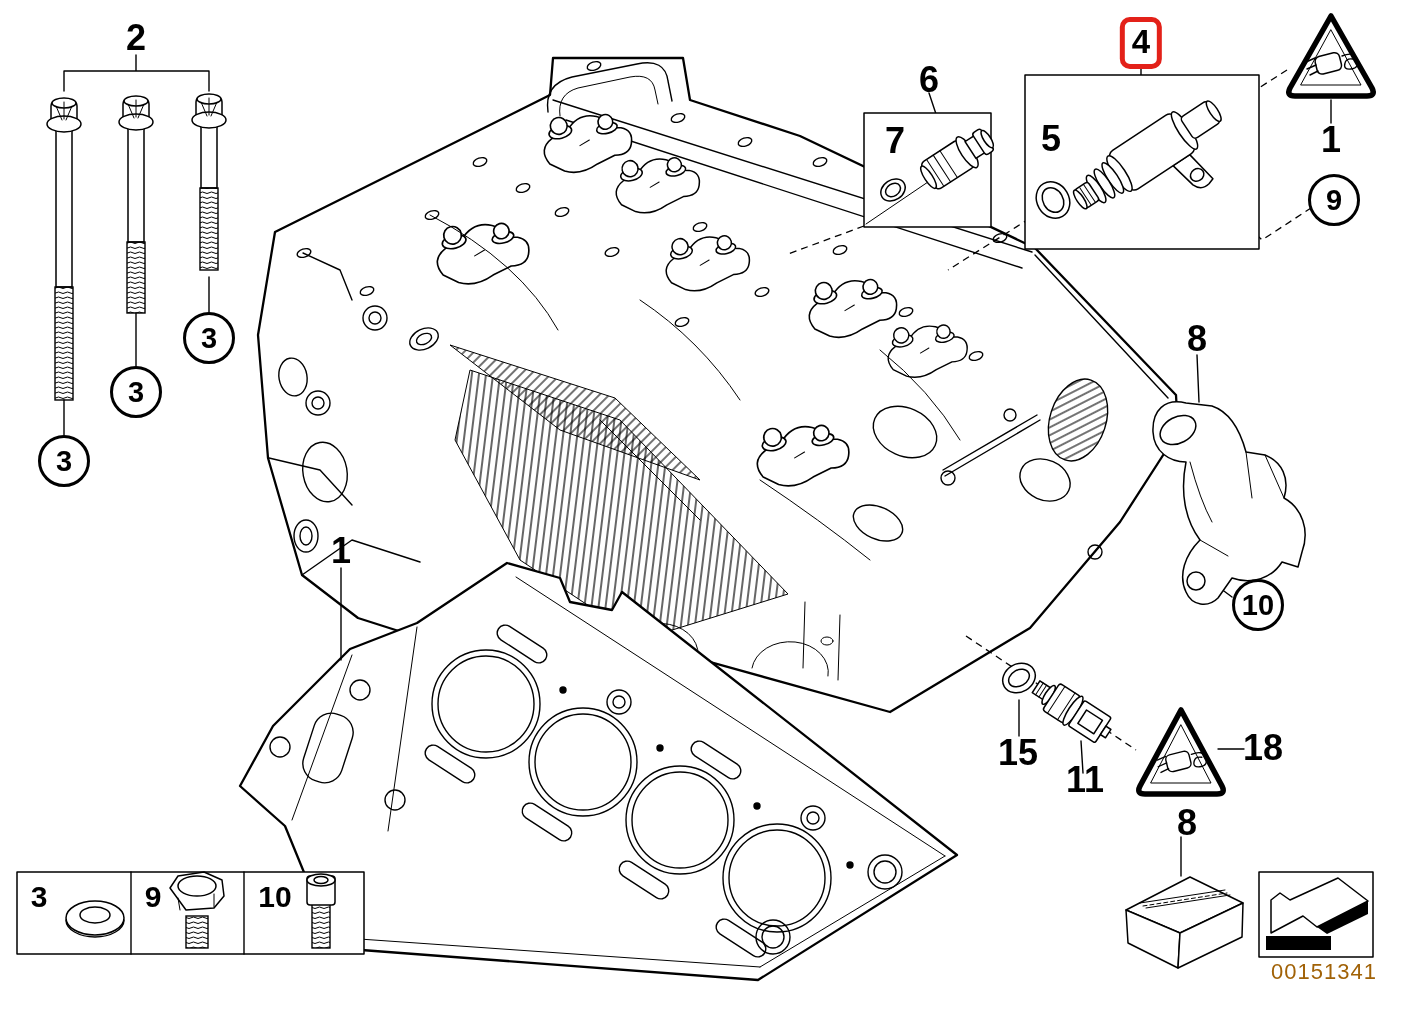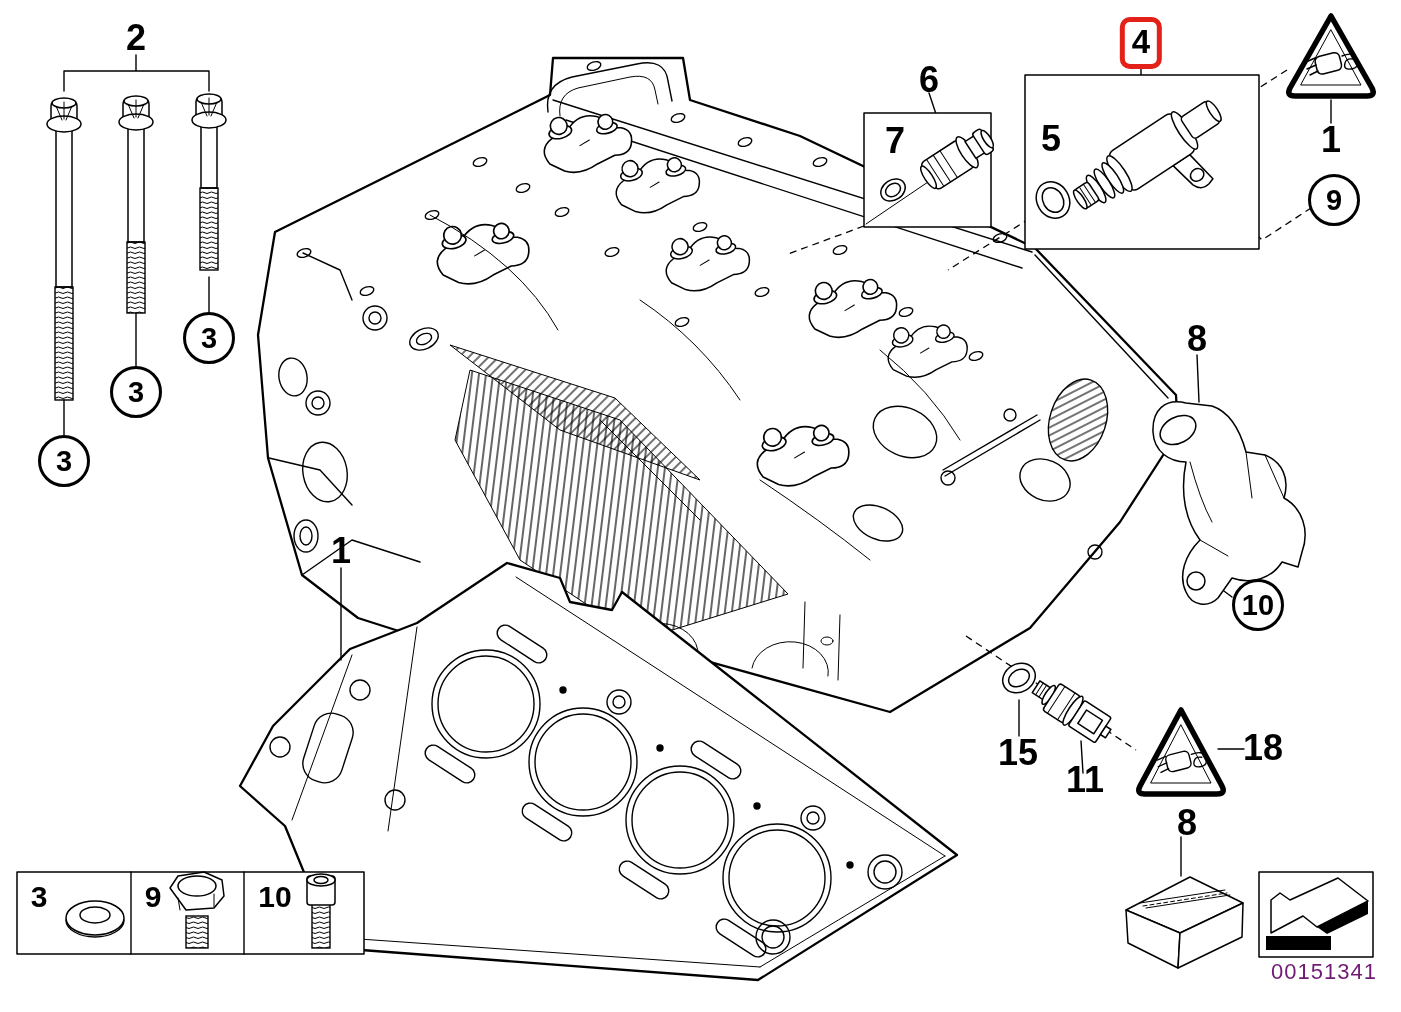--- a/index.html
+++ b/index.html
@@ -26,21 +26,21 @@
     background:#fff; display:flex; align-items:center; justify-content:center;
     font-weight:700; font-size:29px; color:#000;
   }
   .boxed4 {
     position:absolute; transform:translate(-50%,-50%);
     border:5px solid var(--hl); border-radius:10px; background:#fff;
     padding:1px 7px 3px 7px; font-weight:700; font-size:33px; color:#000;
   }
   .legend-num { position:absolute; transform:translate(-50%,-50%); font-weight:700; font-size:30px; color:#000; }
   .imgnum {
-    position:absolute; right:24px; top:959px; font-size:22px; color:#701a75; letter-spacing:1px;
+    position:absolute; right:24px; top:959px; font-size:22px; color:#a16207; letter-spacing:1px;
   }
 </style>
 </head>
 <body>
 
 <div id="stage" style="background: rgb(255, 255, 255);">
 
 <svg width="1401" height="1012" viewBox="0 0 1401 1012">
   <defs>
     <pattern id="thr" width="9" height="5" patternUnits="userSpaceOnUse">

